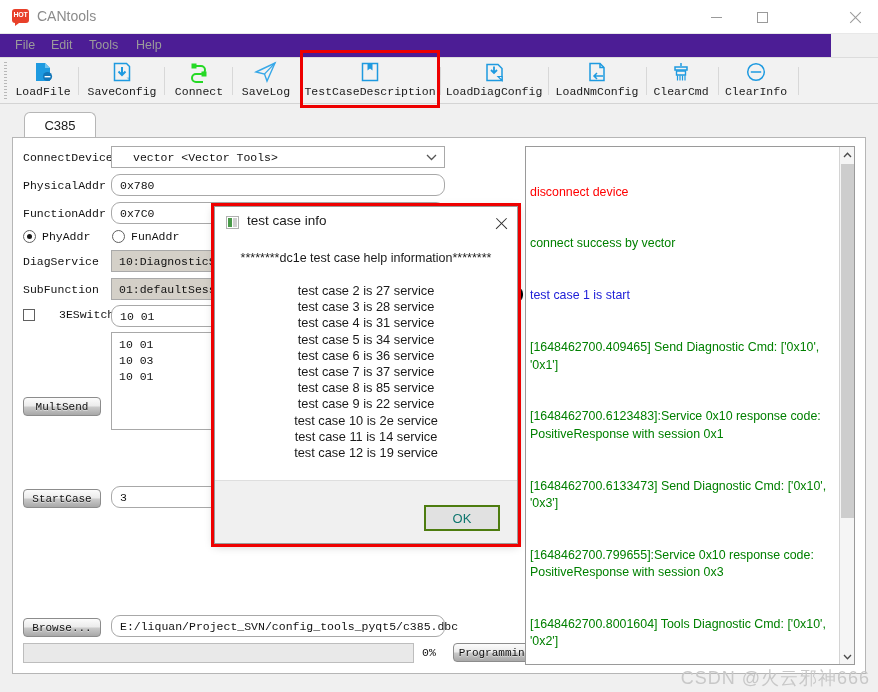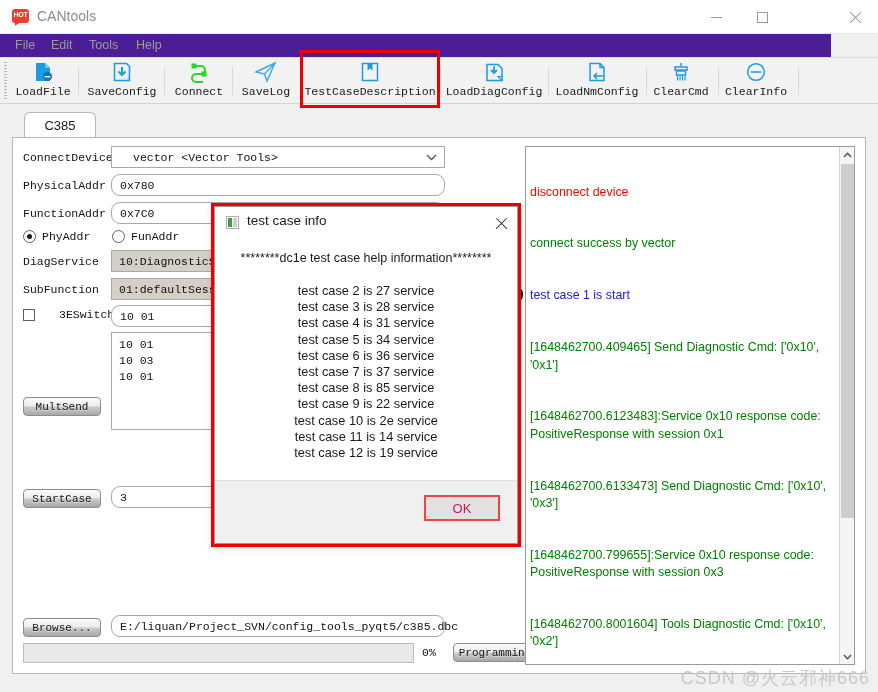--- a/index.html
+++ b/index.html
@@ -355,26 +355,26 @@
     font-family:"Liberation Sans", sans-serif;
     font-size:12.8px; color:#1a1a1a;
     line-height:16.2px;
   }
   .dlg-footer {
     position:absolute; left:0; bottom:0; width:100%; height:63px;
     background:#f0f0f0;
     border-top:1px solid #dedede;
   }
   .dlg-ok {
-    position:absolute; right:17px; top:14px;
+    position:absolute; right:17px; top:24px;
     width:76px; height:26px;
     background:#e1e1e1;
-    border:2px solid #ef4444;
+    border:2px solid #4d7c0f;
     font-family:"Liberation Sans", sans-serif;
-    font-size:13px; color:#be185d;
+    font-size:13px; color:#0f766e;
     display:flex; align-items:center; justify-content:center;
   }
 
   
   .watermark {
     position:absolute; right:8px; bottom:2px;
     font-family:"Liberation Sans", sans-serif;
     font-size:18px;
     color:#c8c8c8;
     letter-spacing:1px;

